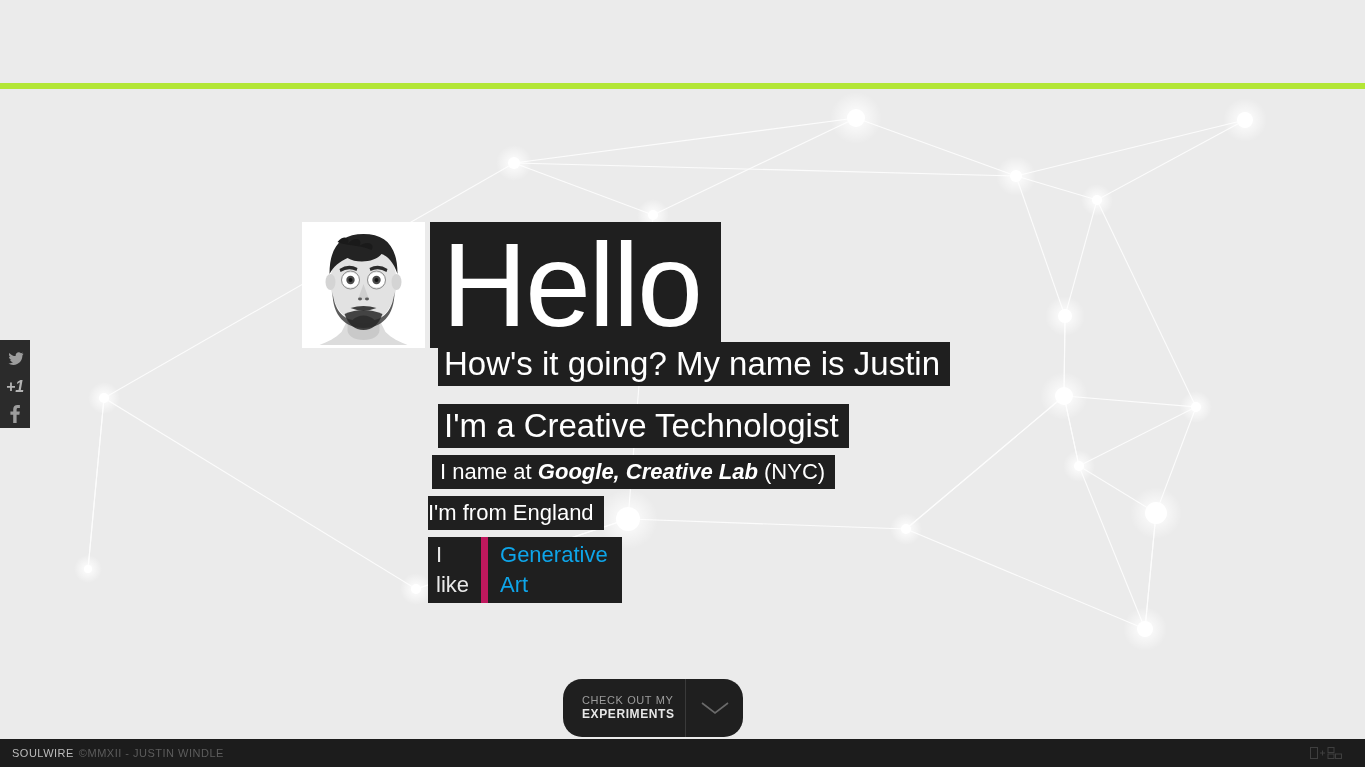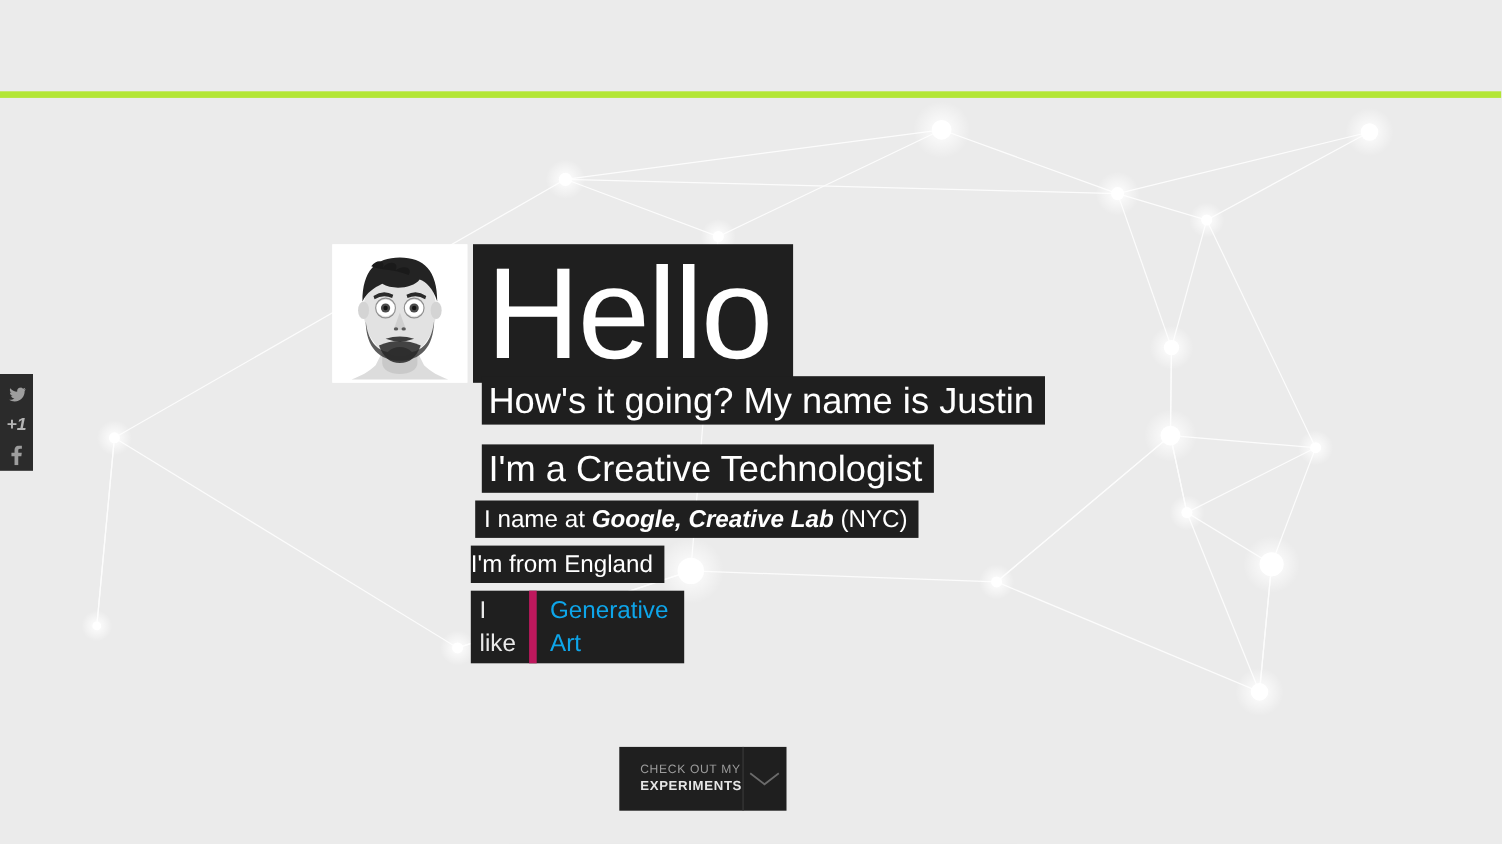--- a/index.html
+++ b/index.html
@@ -93,22 +93,22 @@
     background:#1f1f1f; color:#e9e9e9; font-size:22px; line-height:30px;
     padding:3px 12px 3px 8px; border-right:7px solid #be185d;
   }
   #line-like .chip-right {
     background:#1f1f1f; color:#0ea5e9; font-size:22px; line-height:30px;
     padding:3px 14px 3px 12px;
   }
 
   
   #cta {
-    position:absolute; left:563px; top:679px; width:152px; height:58px;
-    background:#1f1f1f; display:flex; z-index:25; cursor:pointer;
+    position:absolute; left:563px; top:679px; width:180px; height:58px;
+    background:#1f1f1f; display:flex; z-index:25; cursor:pointer;border-radius:19px;
   }
   #cta-label {
     flex:1; display:flex; flex-direction:column; justify-content:center;
     padding-left:19px; line-height:1.25;
   }
   #cta-small { font-size:11px; color:#9c9c9c; letter-spacing:.6px; }
   #cta-big   { font-size:12px; color:#e6e6e6; letter-spacing:.6px; font-weight:bold; }
   #cta-chevron {
     width:58px; display:flex; align-items:center; justify-content:center;
     border-left:1px solid #3a3a3a;
@@ -292,14 +292,29 @@
       <span id="cta-small">CHECK OUT MY</span>
       <span id="cta-big">EXPERIMENTS</span>
     </div>
     <div id="cta-chevron">
       <svg width="30" height="16" viewBox="0 0 30 16" fill="none" stroke="#6a6a6a" stroke-width="1.6">
         <polyline points="2,3 15,13 28,3"></polyline>
       </svg>
     </div>
   </div>
 
+  <div id="footer">
+    <div id="footer-left">
+      <span id="footer-brand">SOULWIRE</span><span id="footer-copy">©MMXII - JUSTIN WINDLE</span>
+    </div>
+    <div id="footer-right">
+      <svg width="34" height="14" viewBox="0 0 34 14" fill="none" stroke="#3f3f3f" stroke-width="1">
+        <rect x="1.5" y="1.5" width="7" height="11"></rect>
+        <line x1="11" y1="7" x2="16" y2="7"></line>
+        <line x1="13.5" y1="4.5" x2="13.5" y2="9.5"></line>
+        <rect x="19" y="1.5" width="6" height="5"></rect>
+        <rect x="19" y="8" width="6" height="4.5"></rect>
+        <rect x="26.5" y="8" width="6" height="4.5"></rect>
+      </svg>
+    </div>
+  </div>
 
 </div>
 
 </body></html>

